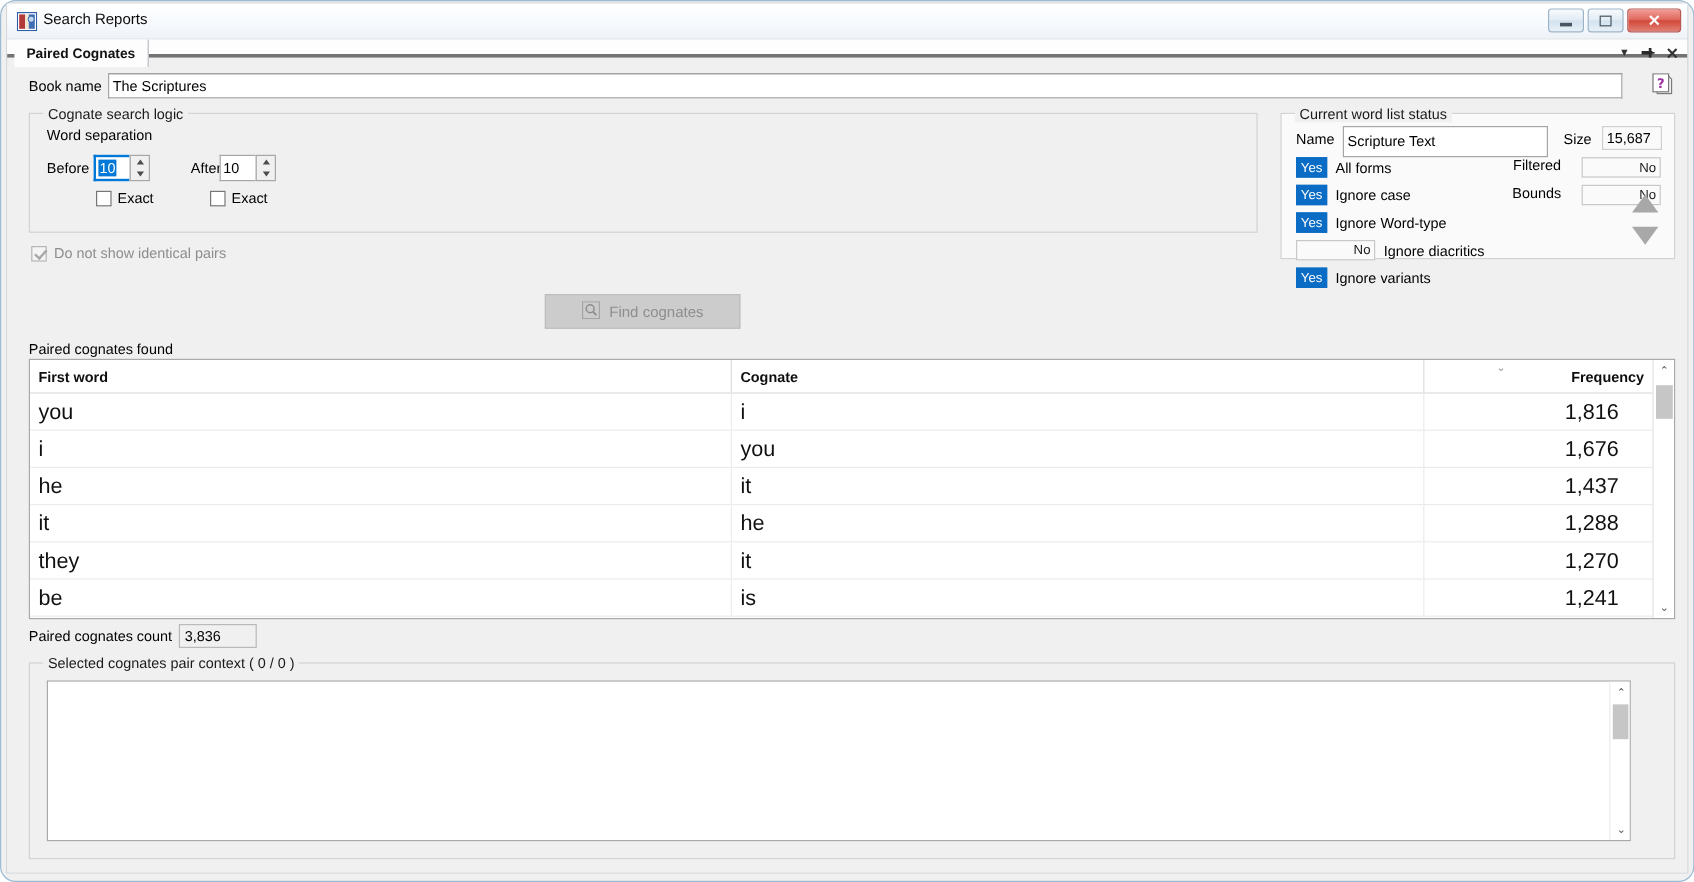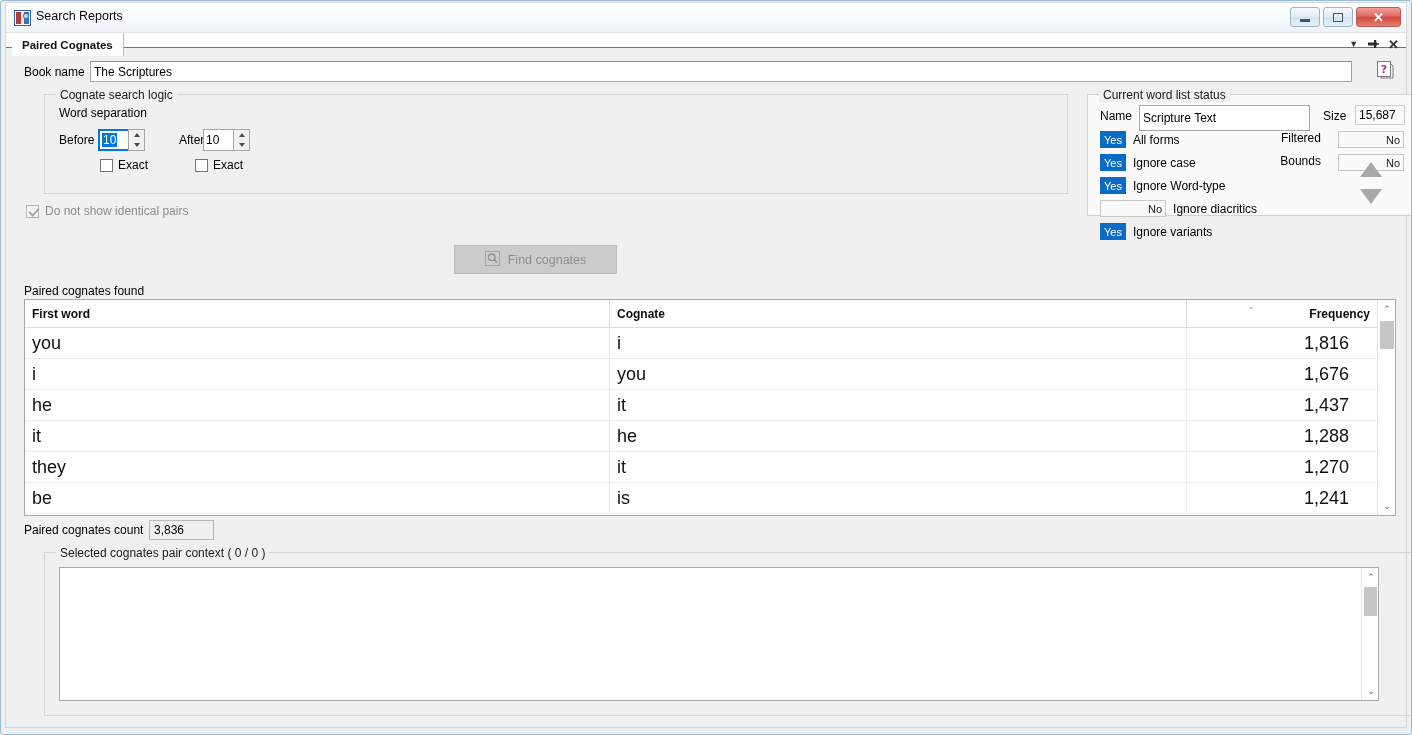--- a/index.html
+++ b/index.html
@@ -14,21 +14,21 @@
     overflow: hidden;
   }
 
   
   .window {
     position: absolute;
     left: 0; top: 0;
     width: 1412px; height: 735px;
     background: #f0f0f0;
     border: 1px solid #9bbbd4;
-    border-radius: 3px;
+    border-radius: 13px;
     overflow: hidden;
   }
   .window-inner {
     position: absolute;
     left: 4px; top: 1px; right: 4px; bottom: 6px;
     background: #f0f0f0;
     border: 1px solid #d4d8dd;
   }
 
   
@@ -70,21 +70,21 @@
     color: #ffffff;
     font-size: 13px; font-weight: bold;
     font-family: "Liberation Sans", sans-serif;
   }
 
   
   .tabstrip {
     position: absolute;
     left: 0; top: 30px; right: 0; height: 15px;
     background: #fdfdfd;
-    border-bottom: 1px solid #737373;
+    border-bottom: 3px solid #737373;
   }
   .tab {
     position: absolute;
     left: 6px; top: 0; height: 23px;
     padding: 0 10px;
     display: flex; align-items: center;
     font-size: 11.5px; font-weight: bold;
     color: #111;
     background: #fdfdfd;
     border-right: 1px solid #b9bdc2;
@@ -128,21 +128,20 @@
     width: 22px; height: 22px;
     display: flex; align-items: center; justify-content: center;
     cursor: default;
   }
 
   
   .groupbox {
     position: absolute;
     border: 1px solid #d3d3d3;
     background: transparent;
-    margin-left: 20px;
   }
   .groupbox > .gb-title {
     position: absolute;
     top: -7px; left: 11px;
     background: #f0f0f0;
     padding: 0 4px;
     font-size: 12px;
     color: #1a1a1a;
     white-space: nowrap;
   }

